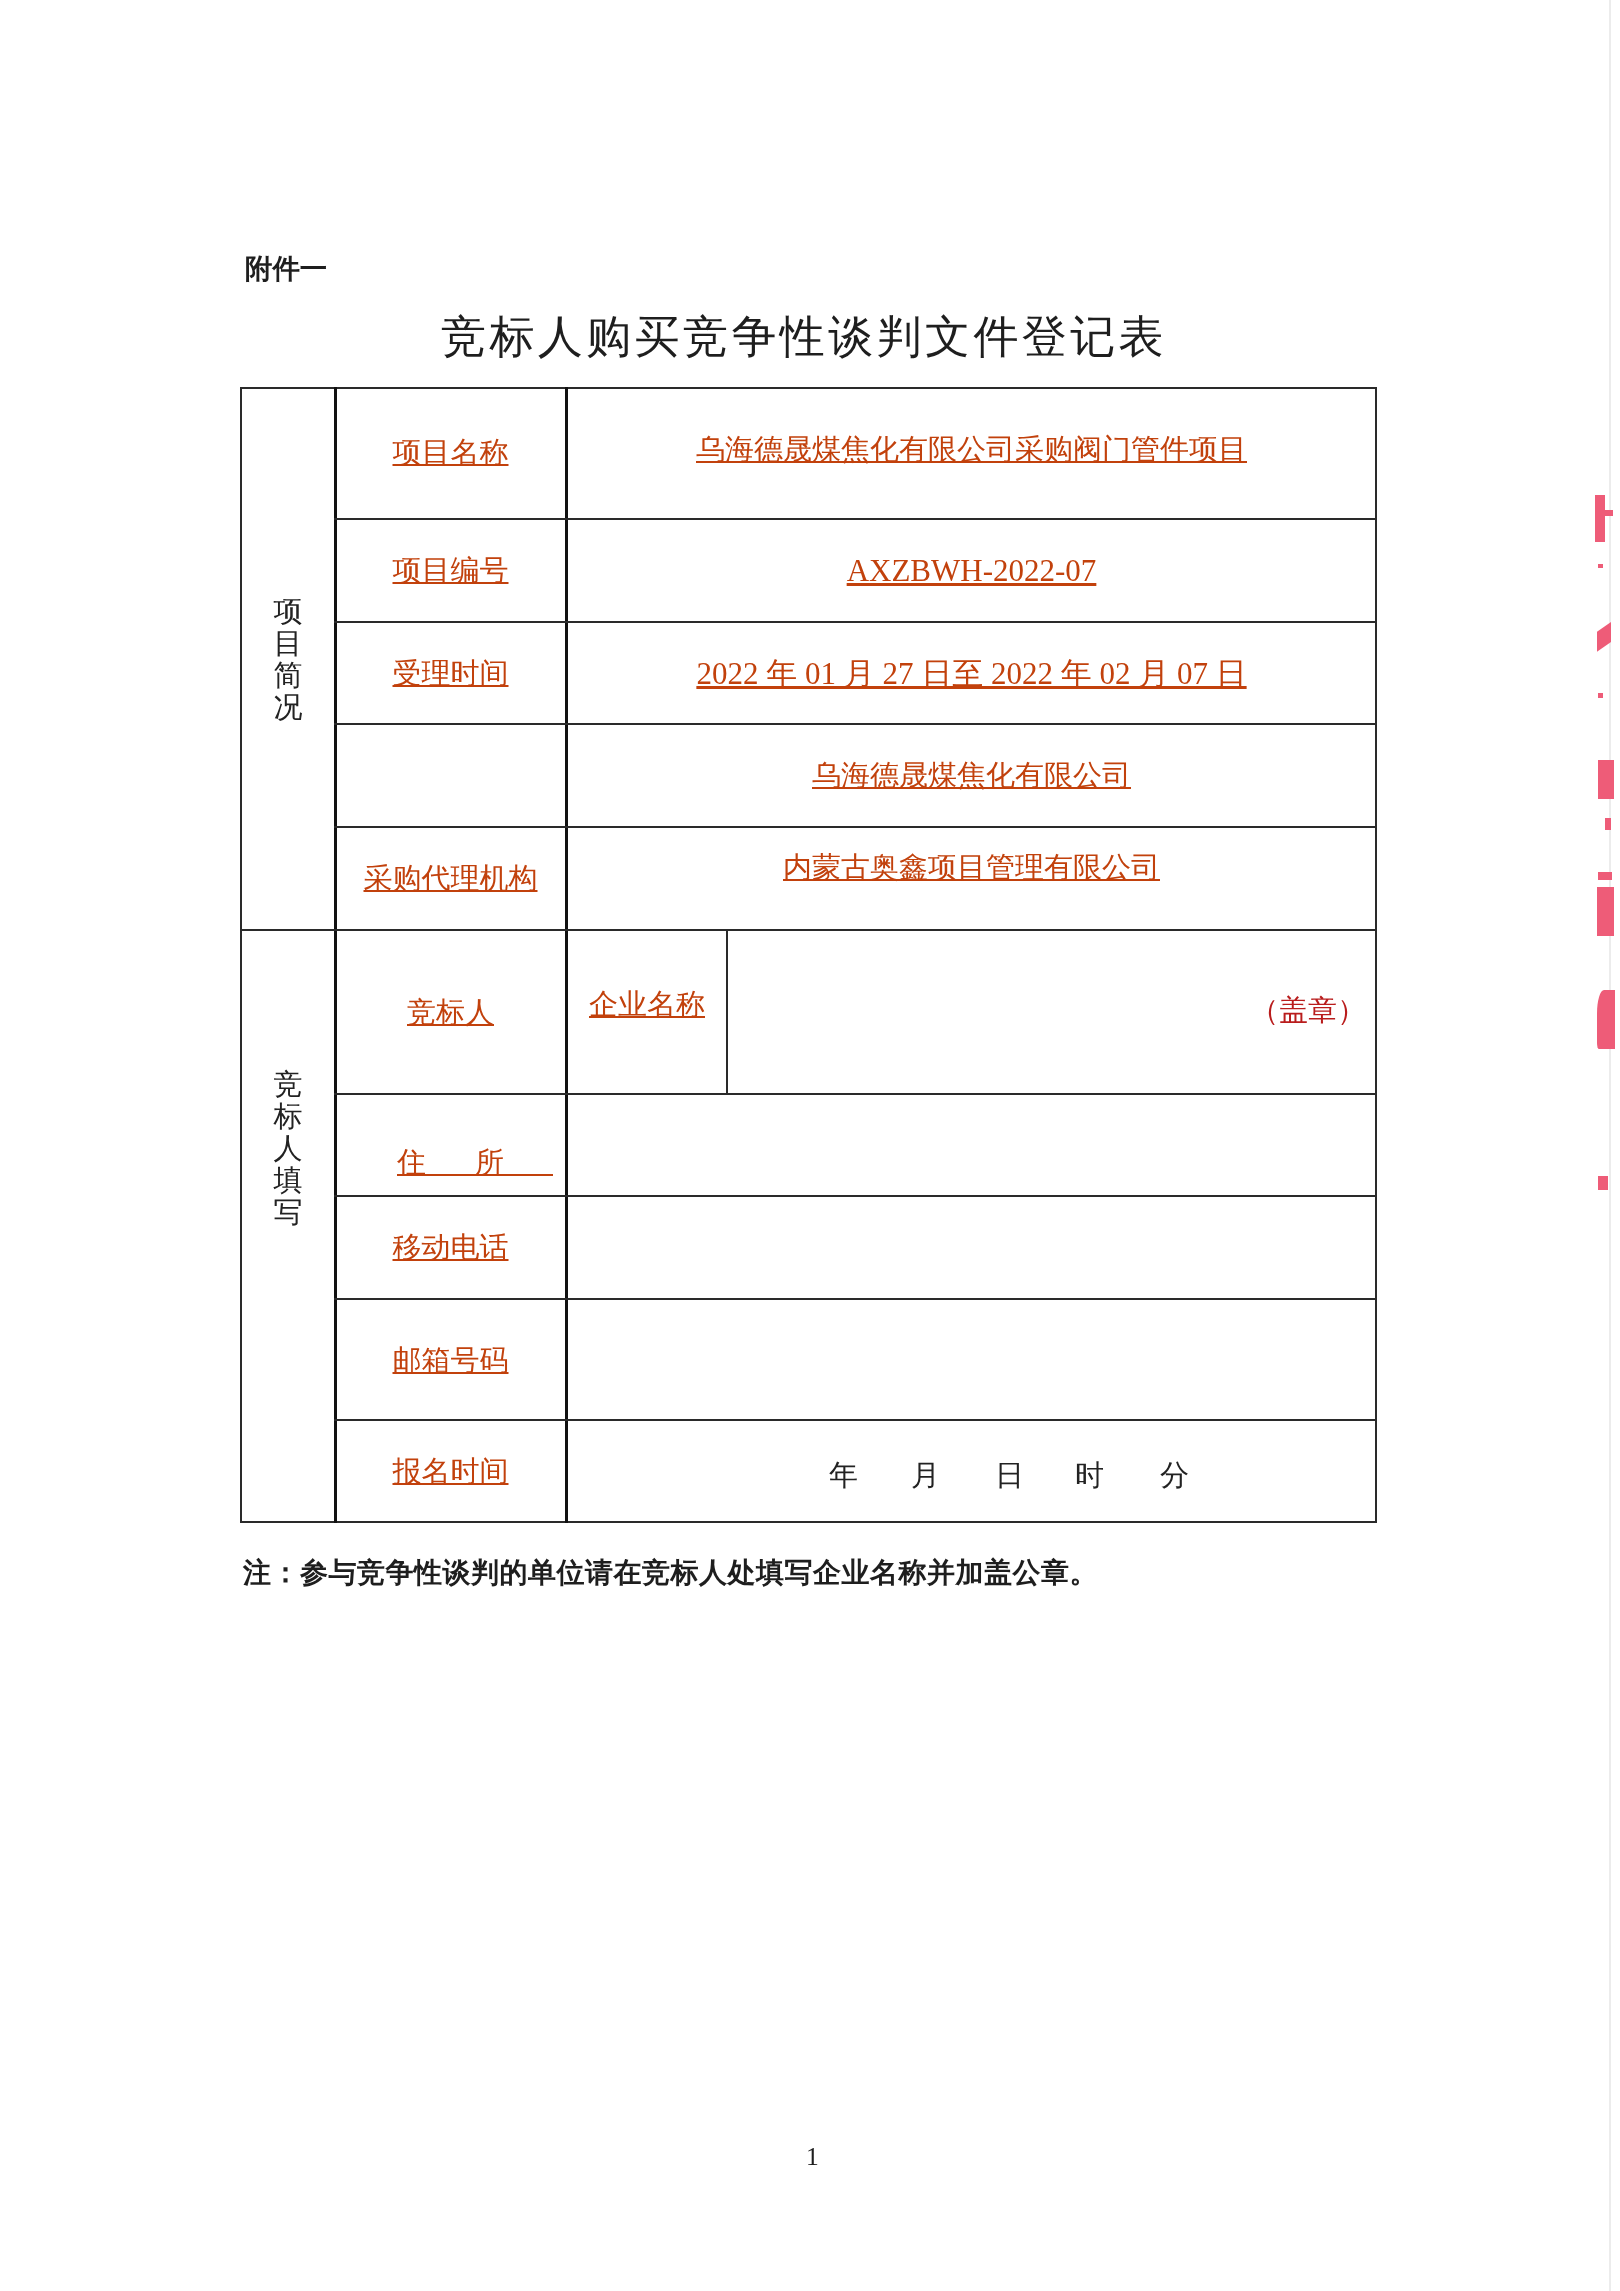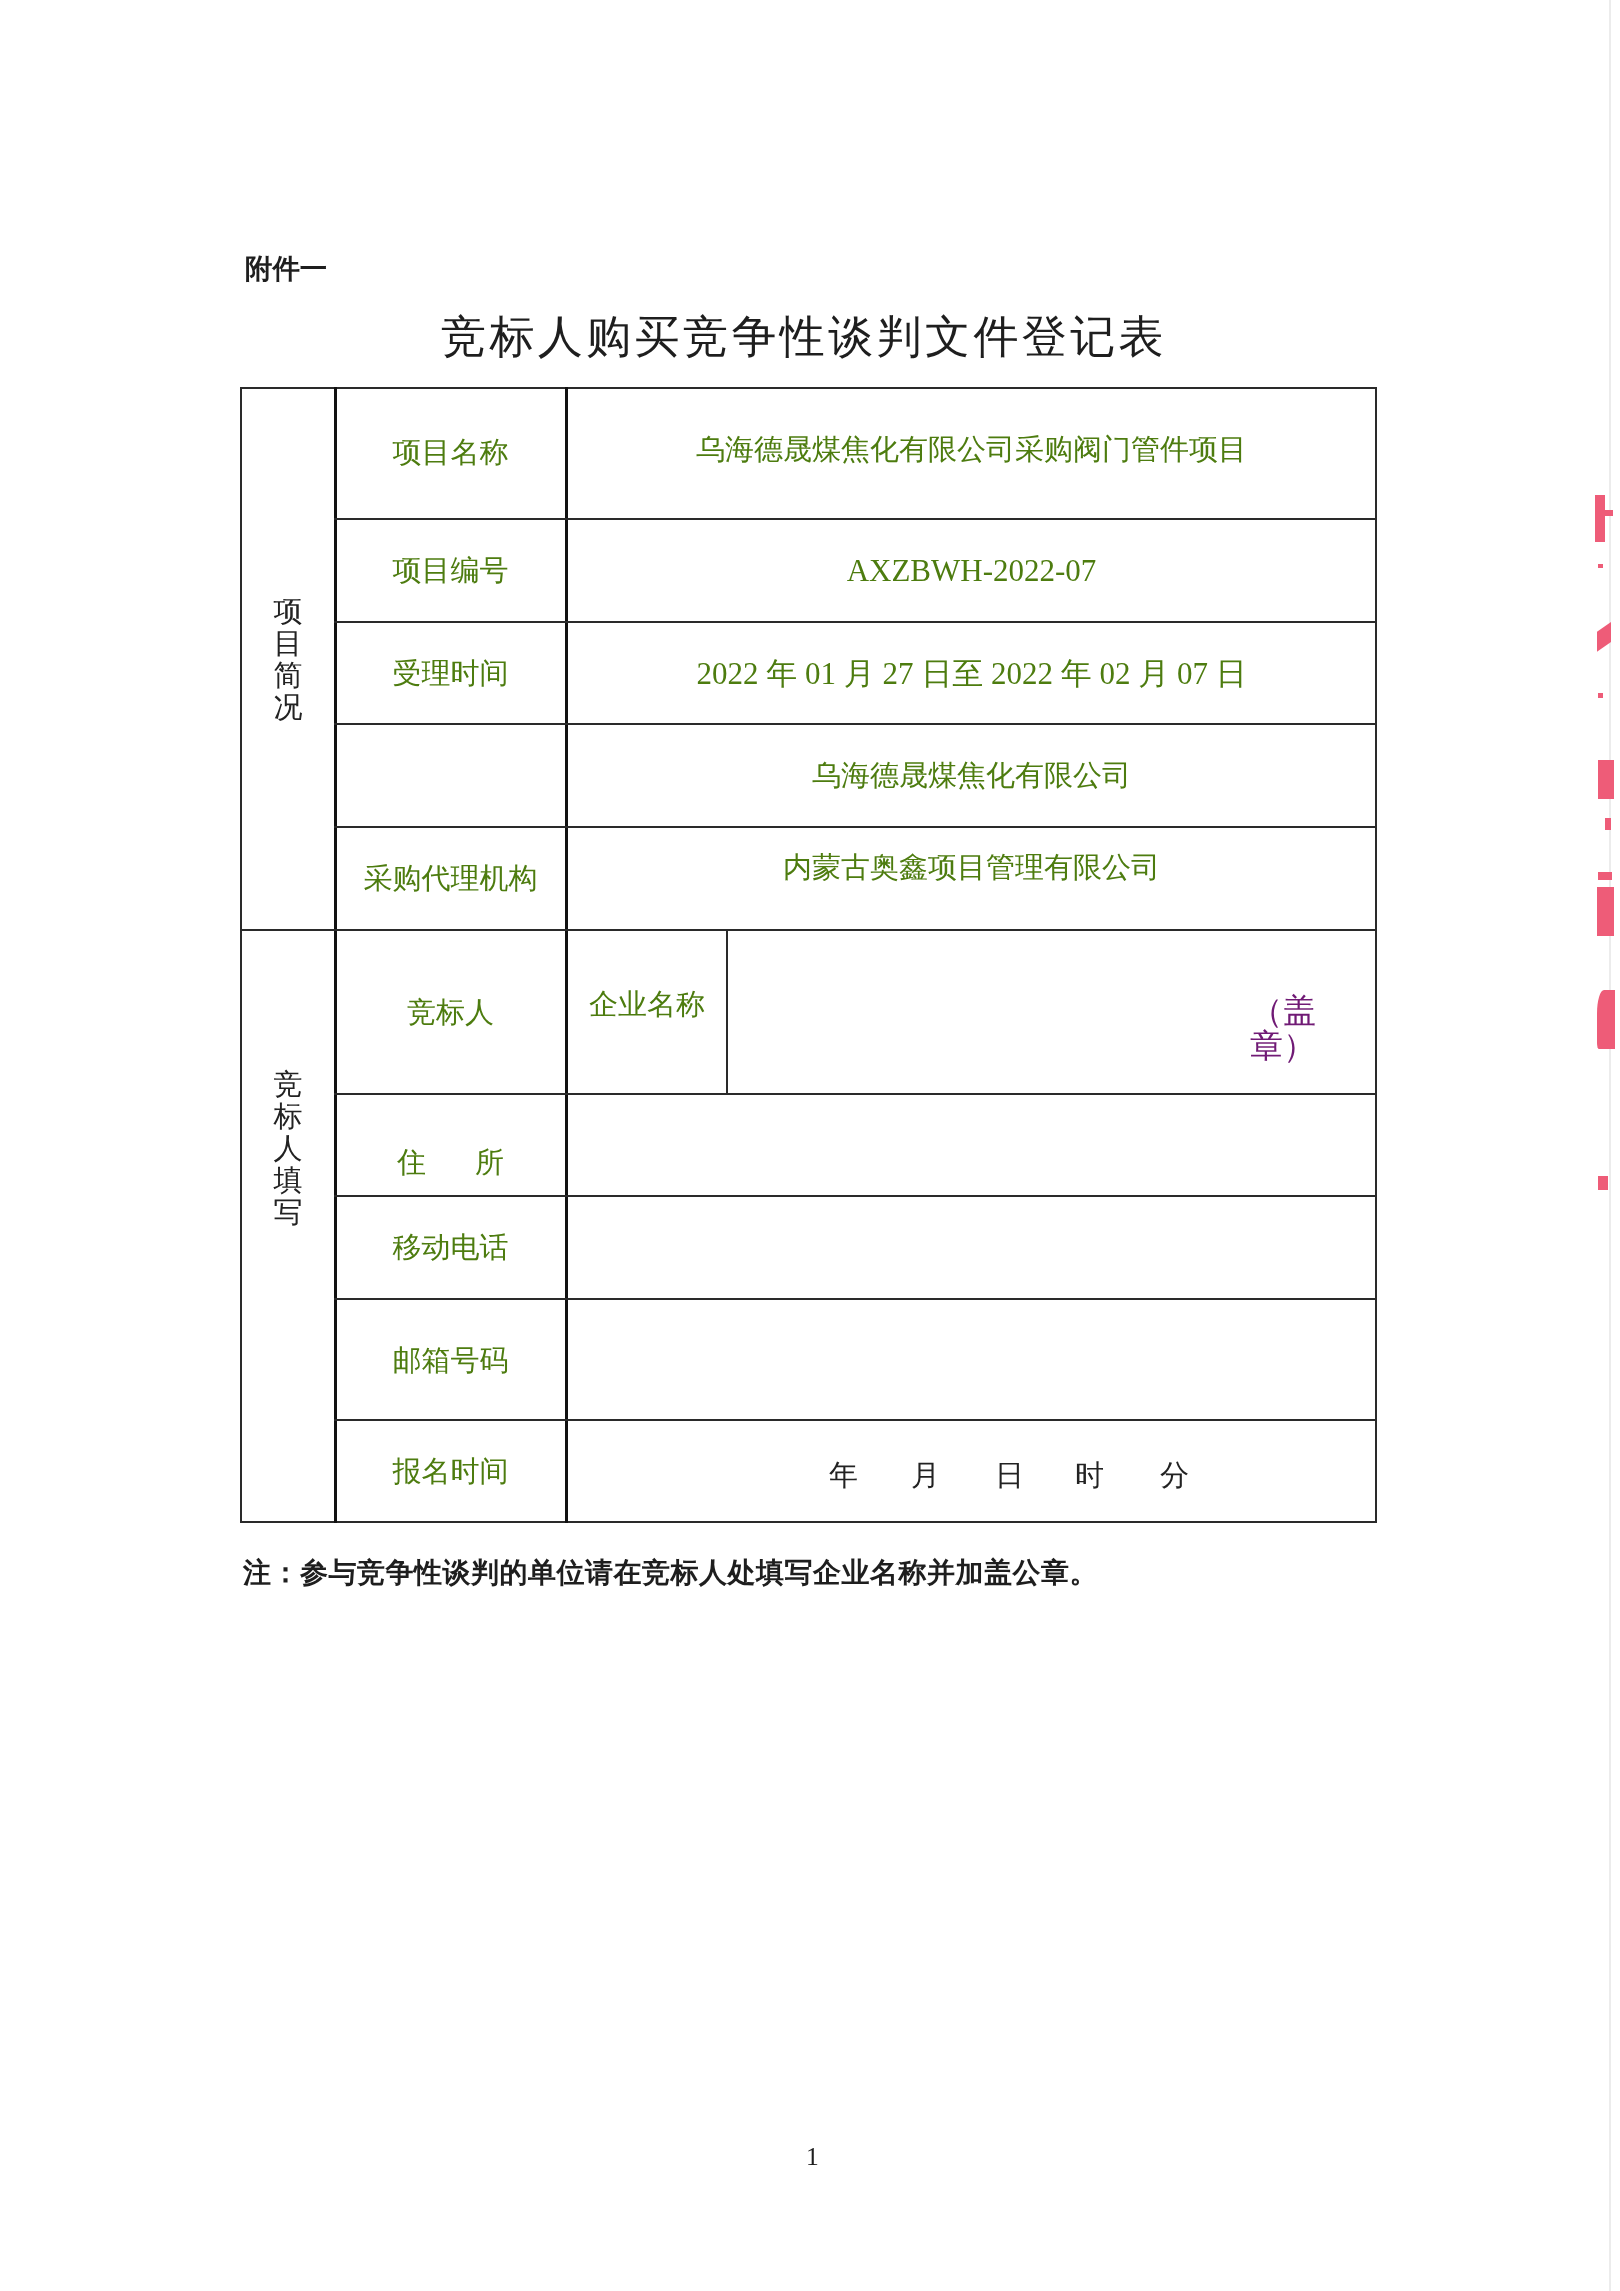--- a/index.html
+++ b/index.html
@@ -56,21 +56,22 @@
     .line-v { width: 2px; }
     .line-v.bold { width: 2.9px; background: #111; }
     .cell-text {
       position: absolute;
       display: flex;
       align-items: center;
       justify-content: center;
       font-size: 29px;
       line-height: 35px;
       white-space: nowrap;
-      color: #4d7c0f;
+      color: #c2410c;
+      text-decoration: underline;
     }
     .cell-text.mono-ish {
       font-family: "Liberation Serif", "DejaVu Serif", serif;
       font-size: 31px;
       border-radius: 22px;
     }
     .vertical-label {
       position: absolute;
       display: flex;
       flex-direction: column;
@@ -80,23 +81,23 @@
       line-height: 32px;
       color: #222;
     }
     .vertical-label span { display: block; }
     .spaced-label {
       letter-spacing: 49px;
       padding-left: 49px;
     }
     .stamp-note {
       position: absolute;
-      font-size: 33px;
-      line-height: 35px;
-      color: #701a75;
+      font-size: 29px;
+      line-height: 35px;
+      color: #b91c1c;
     }
     .datetime-parts {
       position: absolute;
       display: flex;
       font-size: 29px;
       line-height: 35px;
       color: #222;
     }
     .datetime-parts span { display: inline-block; width: 29px; text-align: center; }
     .footnote {

